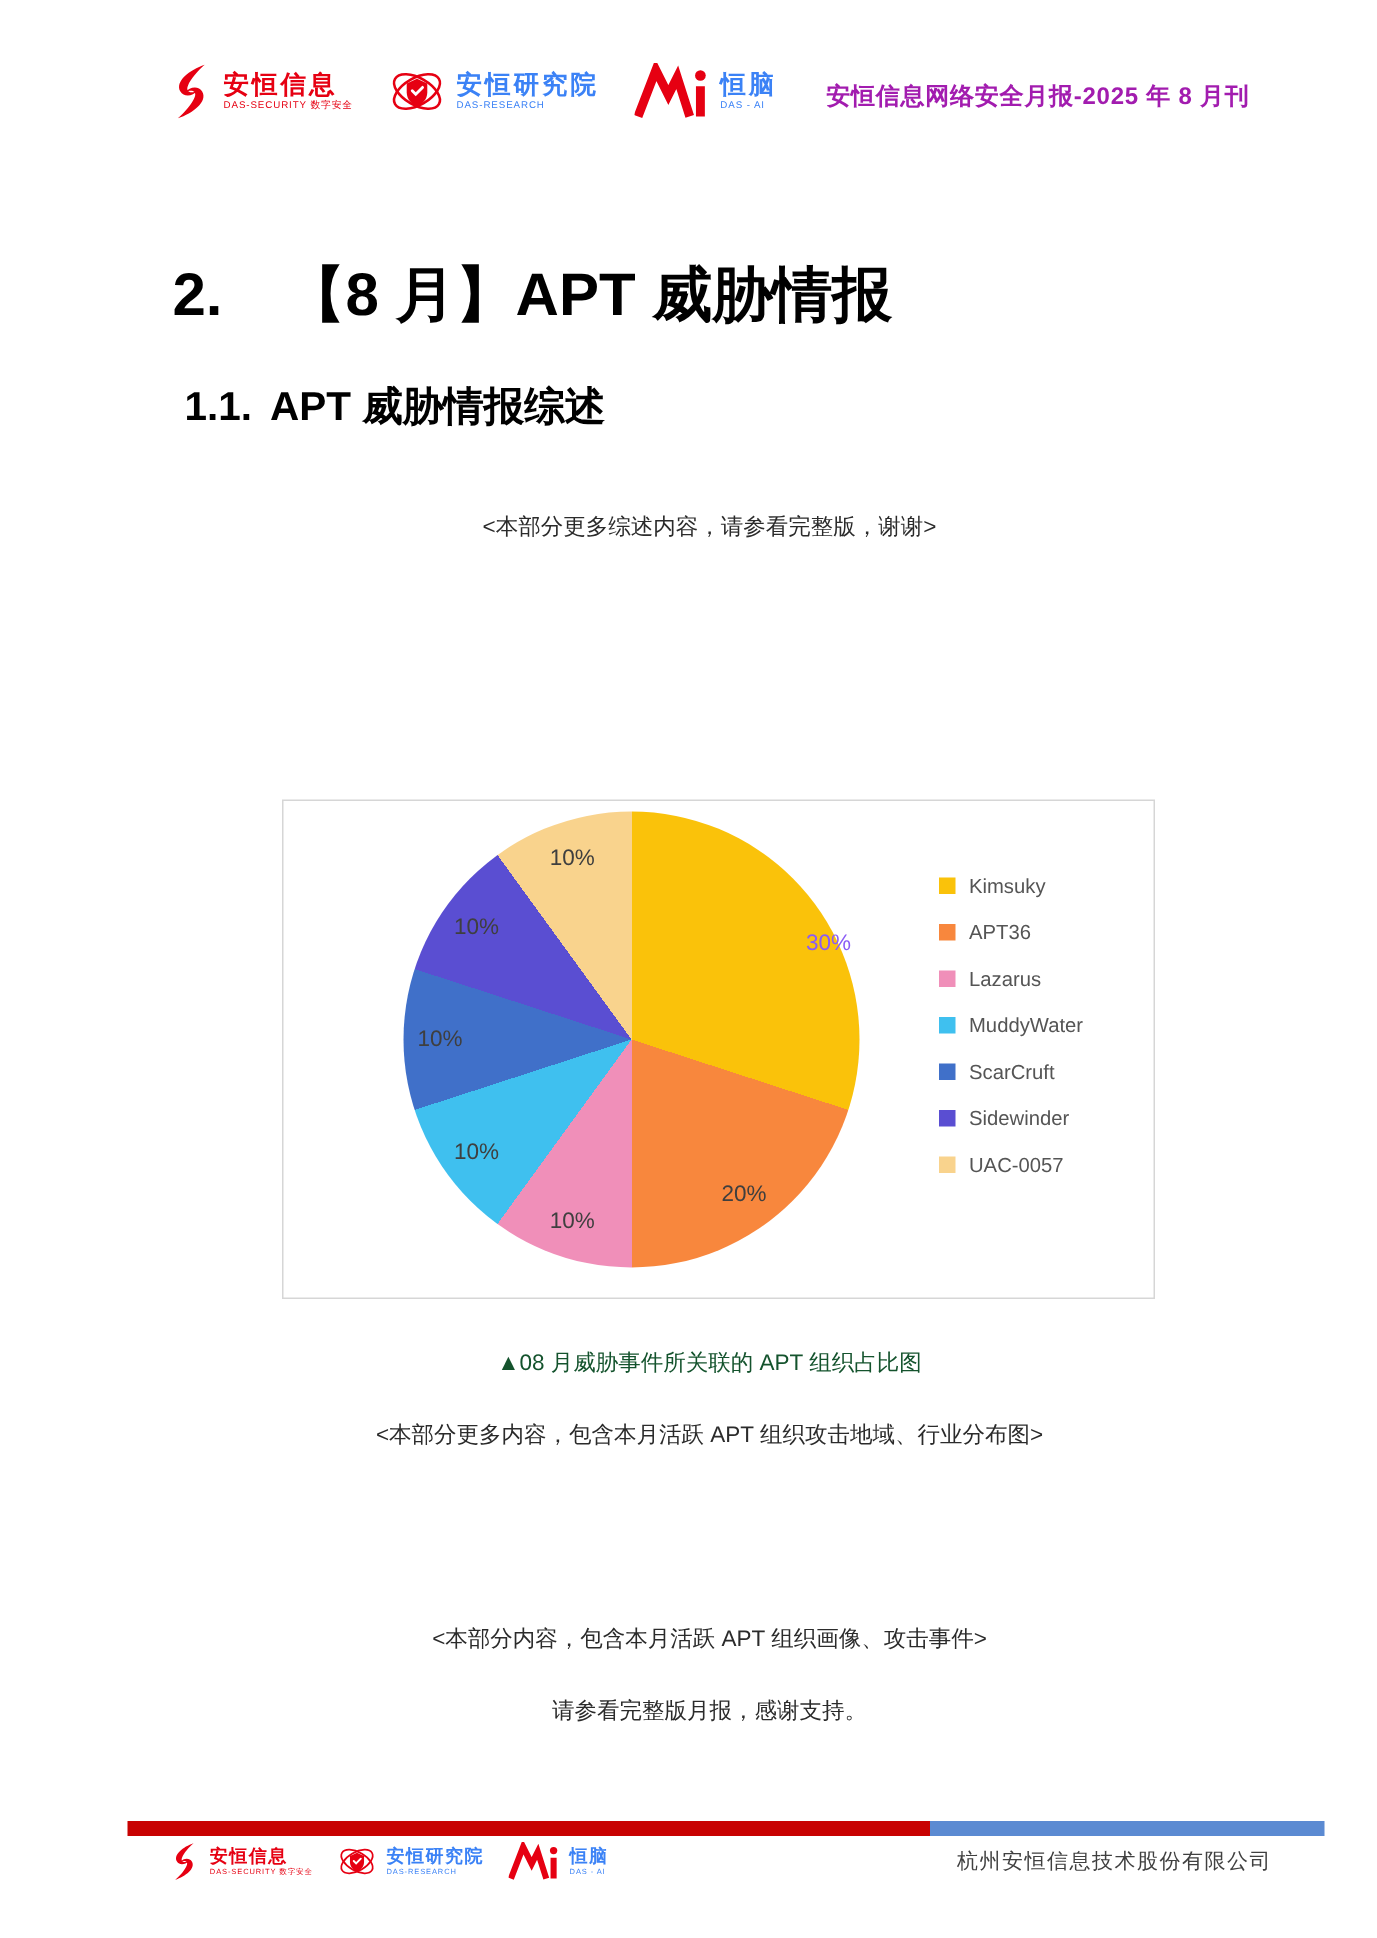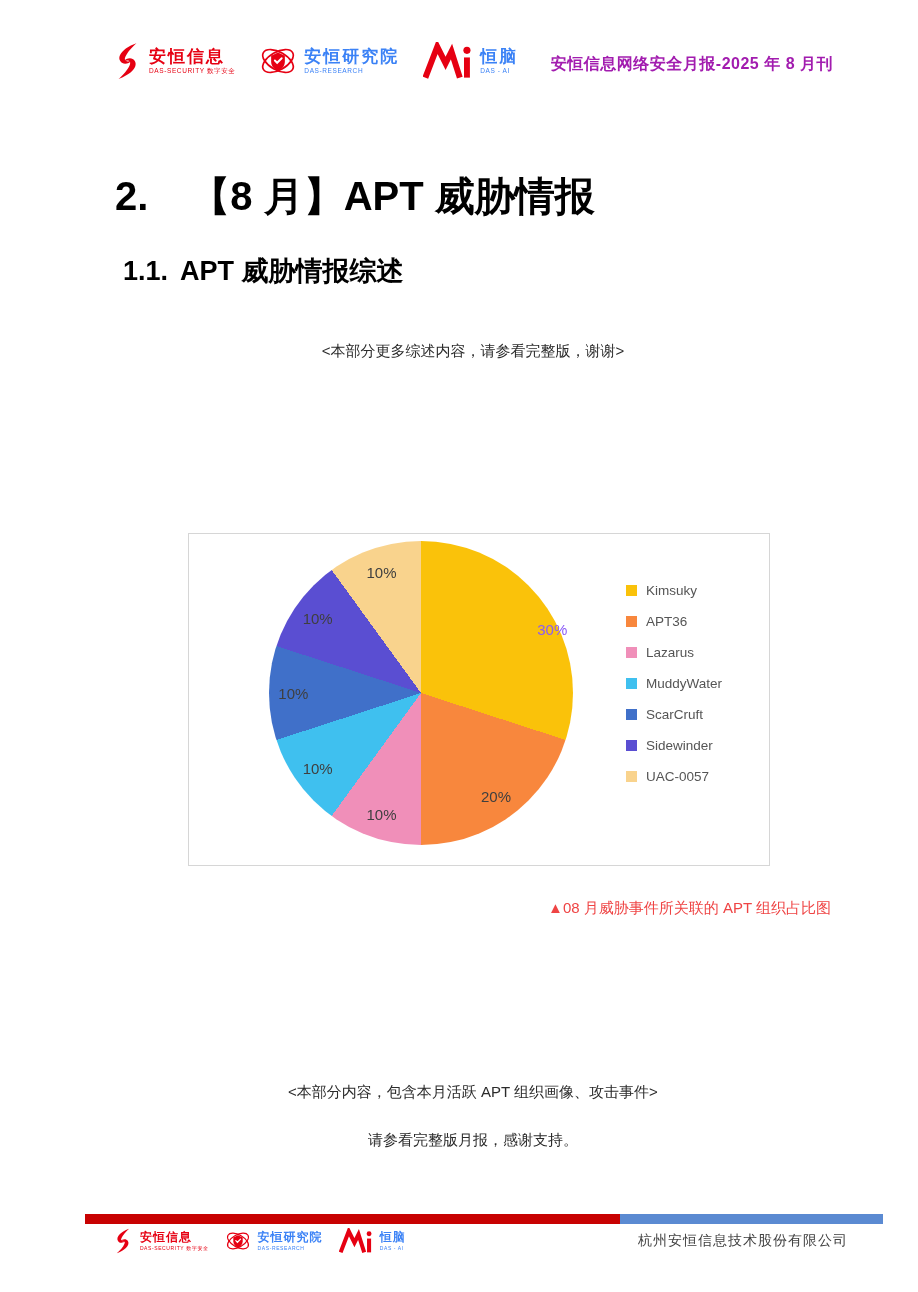--- a/index.html
+++ b/index.html
@@ -53,21 +53,21 @@
   }
   .pie-wrap{position:absolute;left:80px;top:7px;width:304px;height:304px;}
   .pie{position:absolute;inset:0;border-radius:50%;}
   .pie-labels{position:absolute;inset:0;}
   .pie-label{position:absolute;transform:translate(-50%,-50%);font-size:15px;color:#3F3F3F;}
   .legend{position:absolute;left:437px;top:46px;margin:0;padding:0;list-style:none;display:flex;flex-direction:column;gap:10px;}
   .legend-item{display:flex;align-items:center;height:21px;}
   .swatch{width:11px;height:11px;margin-right:9px;flex:0 0 auto;}
   .legend-label{font-size:13.5px;color:#555;}
 
-  .caption{position:absolute;left:115px;top:884px;width:716px;text-align:right;font-size:15px;color:#ef4444;}
+  .caption{position:absolute;left:115px;top:884px;width:716px;text-align:center;font-size:15px;color:#14532d;}
 
   
   .footer-bar{position:absolute;left:85px;top:1214px;width:798px;height:10px;display:flex;}
   .bar-red{width:535px;height:100%;}
   .bar-blue{width:263px;height:100%;}
   .footer-row{position:absolute;left:113px;right:70px;top:1228px;display:flex;justify-content:space-between;align-items:center;}
   .company{font-size:14px;color:#404040;letter-spacing:1px;}
 </style>
 </head>
 <body>
@@ -163,20 +163,21 @@
         </li>
         <li class="legend-item">
           <span class="swatch" style="background: rgb(249, 211, 141);"></span>
           <span class="legend-label">UAC-0057</span>
         </li>
       </ul>
   </figure>
 
   <p class="caption">▲08 月威胁事件所关联的 APT 组织占比图</p>
 
+  <p class="center-note note-2">&lt;本部分更多内容，包含本月活跃 APT 组织攻击地域、行业分布图&gt;</p>
 
 
   <p class="center-note note-3">&lt;本部分内容，包含本月活跃 APT 组织画像、攻击事件&gt;</p>
 
   <p class="center-note note-4">请参看完整版月报，感谢支持。</p>
 
   <div class="footer-bar">
     <span class="bar-red" style="background: rgb(200, 2, 2);"></span>
     <span class="bar-blue" style="background: rgb(91, 138, 210);"></span>
   </div>

